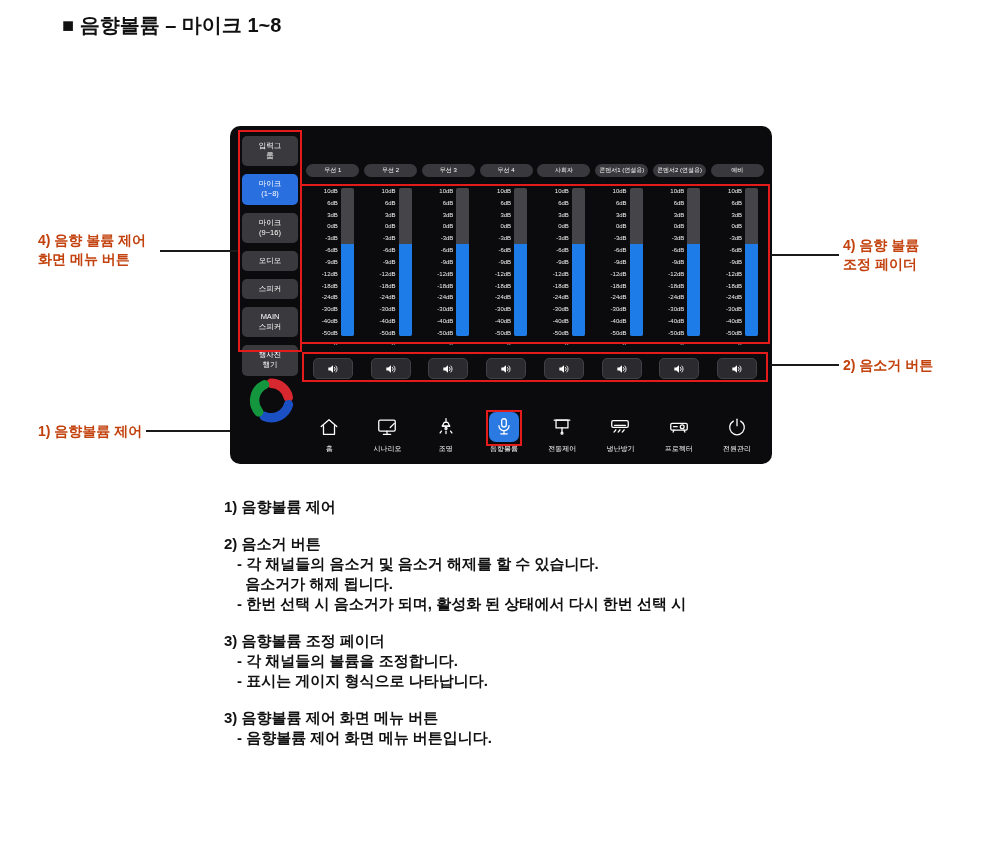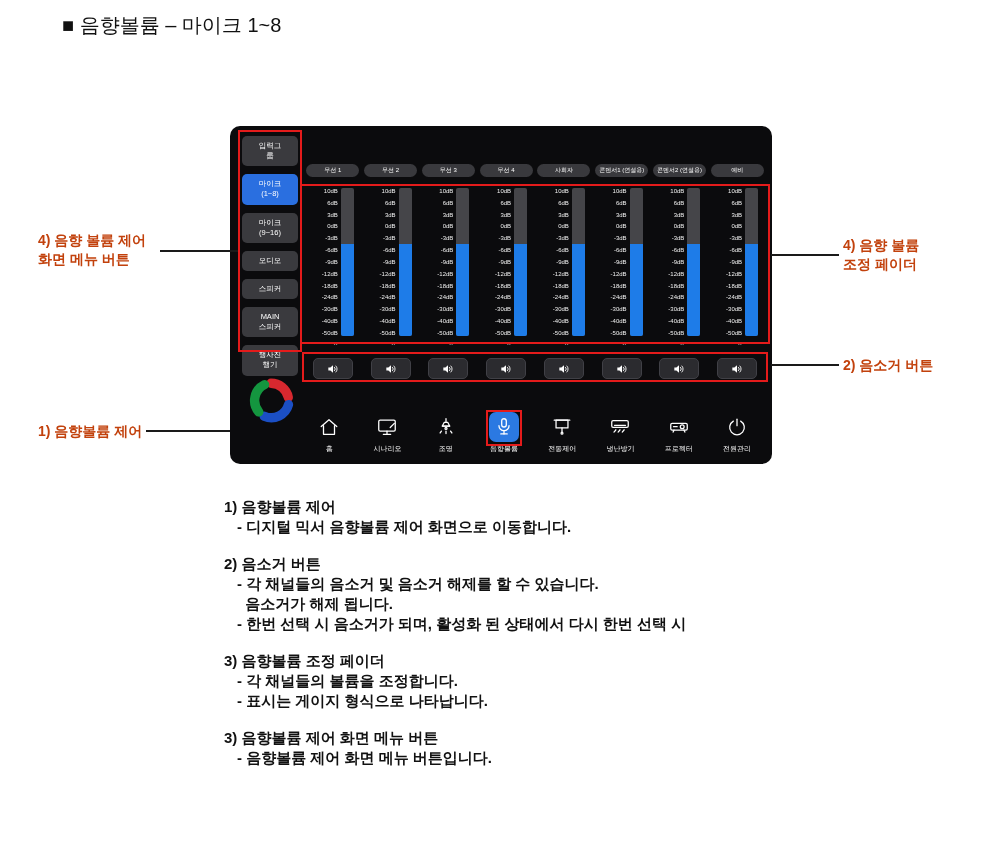--- a/index.html
+++ b/index.html
@@ -1,19 +1,19 @@
 <!DOCTYPE html>
 <html><head>
 <meta charset="utf-8">
 <style>
   * { margin:0; padding:0; box-sizing:border-box; }
   html,body { background:#ffffff; }
   body { font-family:"Liberation Sans", sans-serif; }
   .page { position:relative; width:983px; height:849px; background:#fff; overflow:hidden; }
-  .page-title { position:absolute; left:62px; top:12px; font-size:20px; font-weight:normal; color:#111; }
+  .page-title { position:absolute; left:62px; top:12px; font-size:20px; font-weight:bold; color:#111; }
 
   
   .panel { position:absolute; left:230px; top:126px; width:542px; height:338px; background:#0b0b0d; border-radius:10px; }
   button { font-family:inherit; border:0; padding:0; cursor:pointer; background:none; }
 
   .sidebar { position:absolute; left:12px; top:10px; width:56px; }
   .side-btn { display:block; width:56px; background:#3a3a3e; color:#fff; font-size:7.5px; line-height:1.35;
               border-radius:5px; padding:5px 16px; margin-bottom:8px; white-space:pre-line; text-align:center; }
   .side-btn.active { background:#2a6fe0; }
 
@@ -506,23 +506,20 @@
   <div class="callout co-2">2) 음소거 버튼</div>
   <div class="ann-line ln-4"></div>
   <div class="ann-line ln-1"></div>
   <div class="ann-line ln-3"></div>
   <div class="ann-line ln-2"></div>
 
   <div class="descriptions">
 
       <div class="desc-section">
         <div class="desc-heading">1) 음향볼륨 제어</div>
-        <div>
-          <div class="dline">- 디지털 믹서 음향볼륨 제어 화면으로 이동합니다.</div>
-        </div>
       </div>
 
       <div class="desc-section">
         <div class="desc-heading">2) 음소거 버튼</div>
         <div>
           <div class="dline">- 각 채널들의 음소거 및 음소거 해제를 할 수 있습니다.</div>
           <div class="dline">  음소거가 해제 됩니다.</div>
           <div class="dline">- 한번 선택 시 음소거가 되며, 활성화 된 상태에서 다시 한번 선택 시</div>
         </div>
       </div>

